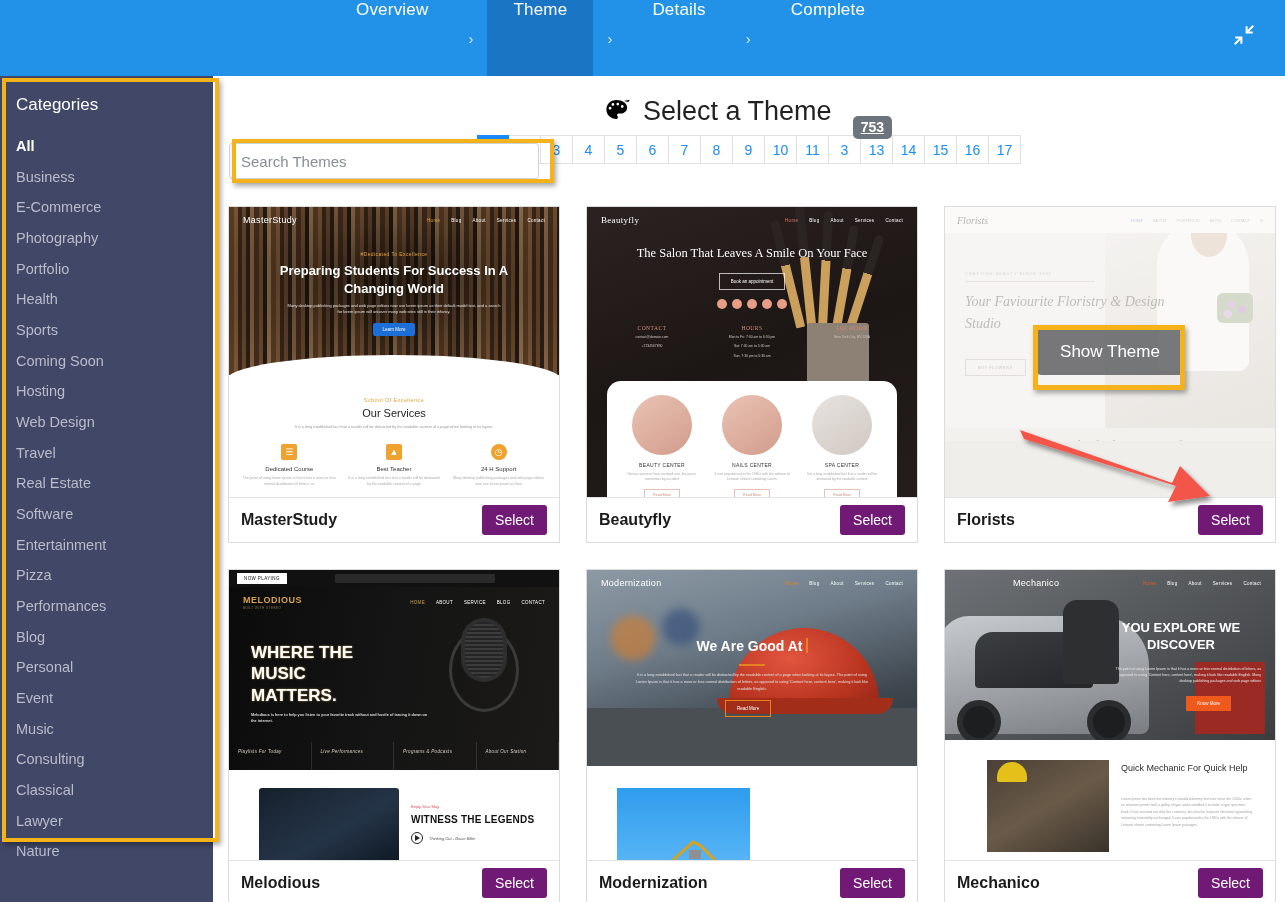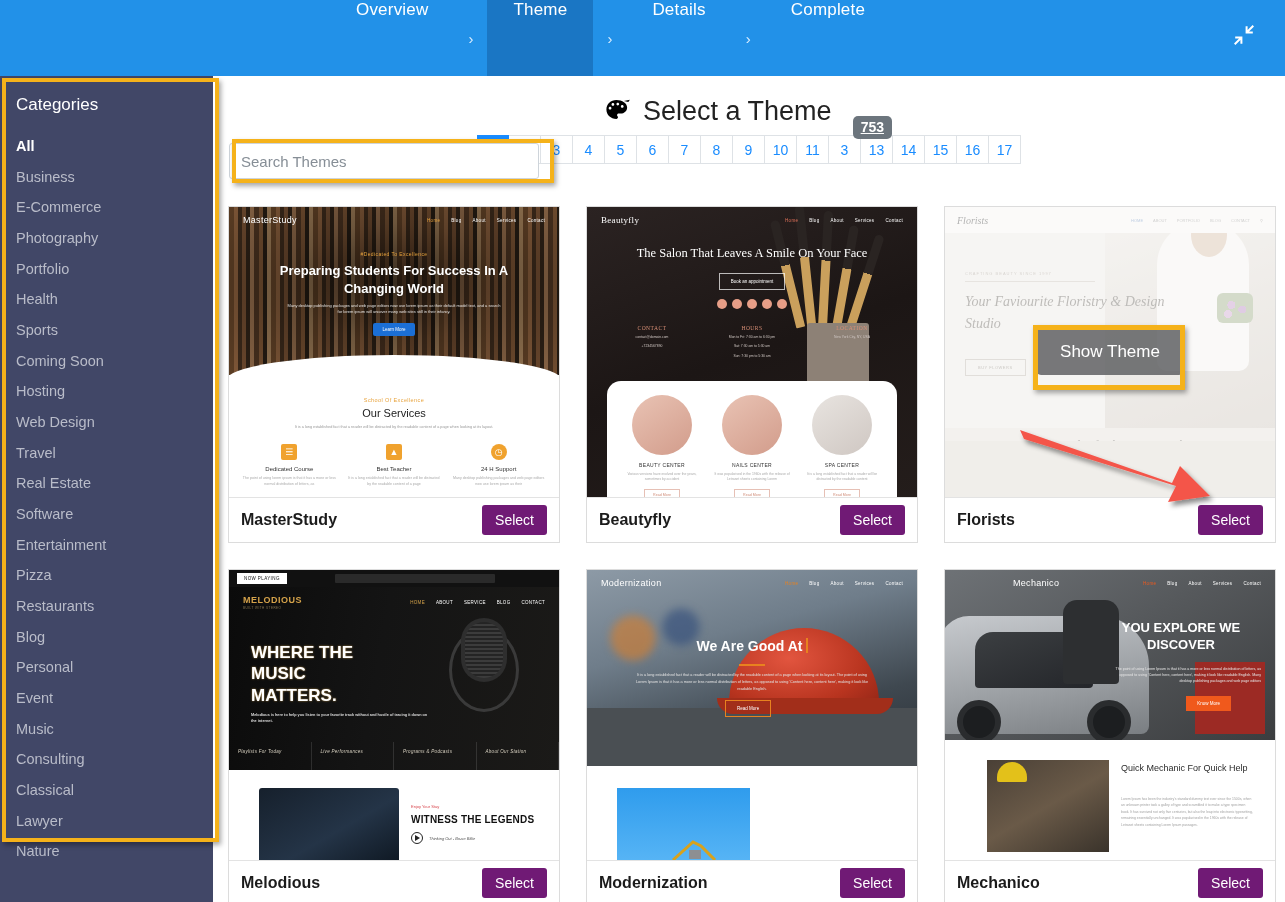--- a/index.html
+++ b/index.html
@@ -459,21 +459,21 @@
   <div class="cat-item"><span>Health</span></div>
   <div class="cat-item"><span>Sports</span></div>
   <div class="cat-item"><span>Coming Soon</span></div>
   <div class="cat-item"><span>Hosting</span></div>
   <div class="cat-item"><span>Web Design</span></div>
   <div class="cat-item"><span>Travel</span></div>
   <div class="cat-item"><span>Real Estate</span></div>
   <div class="cat-item"><span>Software</span></div>
   <div class="cat-item"><span>Entertainment</span></div>
   <div class="cat-item"><span>Pizza</span></div>
-  <div class="cat-item"><span>Restaurants</span></div>
+  <div class="cat-item"><span>Performances</span></div>
   <div class="cat-item"><span>Blog</span></div>
   <div class="cat-item"><span>Personal</span></div>
   <div class="cat-item"><span>Event</span></div>
   <div class="cat-item"><span>Music</span></div>
   <div class="cat-item"><span>Consulting</span></div>
   <div class="cat-item"><span>Classical</span></div>
   <div class="cat-item"><span>Lawyer</span></div>
   <div class="cat-item"><span>Nature</span></div>
   <div class="cat-item"></div>
 

